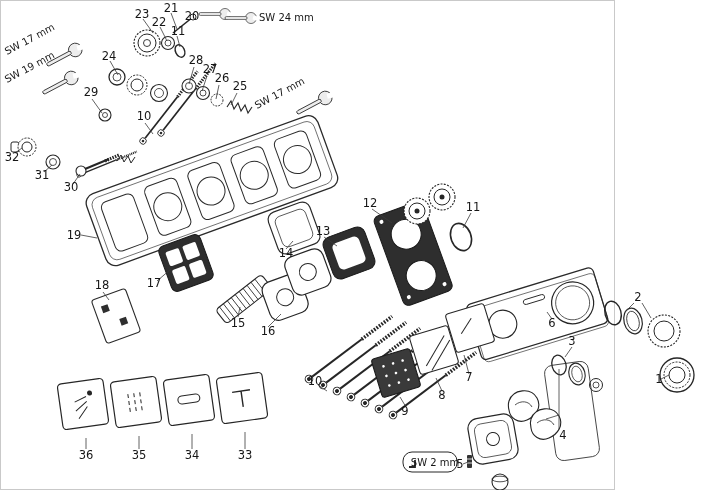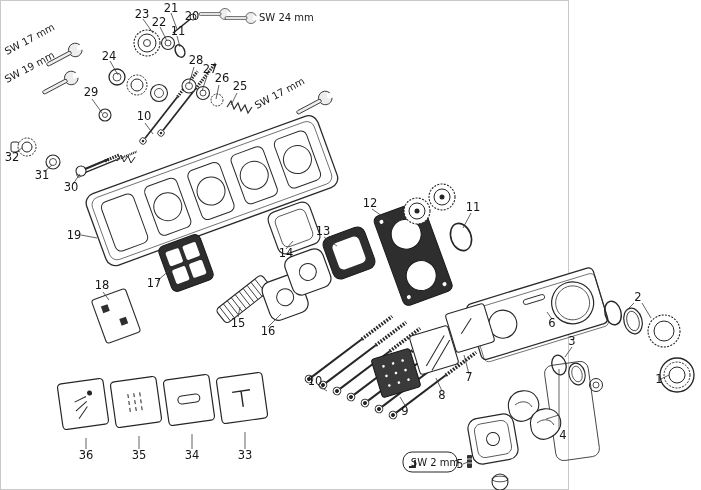--- a/index.html
+++ b/index.html
@@ -1,17 +1,17 @@
 <!DOCTYPE html>
 <html><head>
 <meta charset="utf-8">
 <style>
   html,body{margin:0;padding:0;background:#ffffff;}
   .stage{
-    position:relative;width:569px;height:490px;box-sizing:border-box;
+    position:relative;width:615px;height:490px;box-sizing:border-box;
     border:1px solid #c9c9c9;background:#ffffff;
     font-family:"DejaVu Sans", sans-serif;
   }
   svg{display:block;}
   .lbl{font-size:11.5px;fill:#161616;}
   .callout{font-size:10px;fill:#161616;}
 </style>
 </head>
 <body>
 

